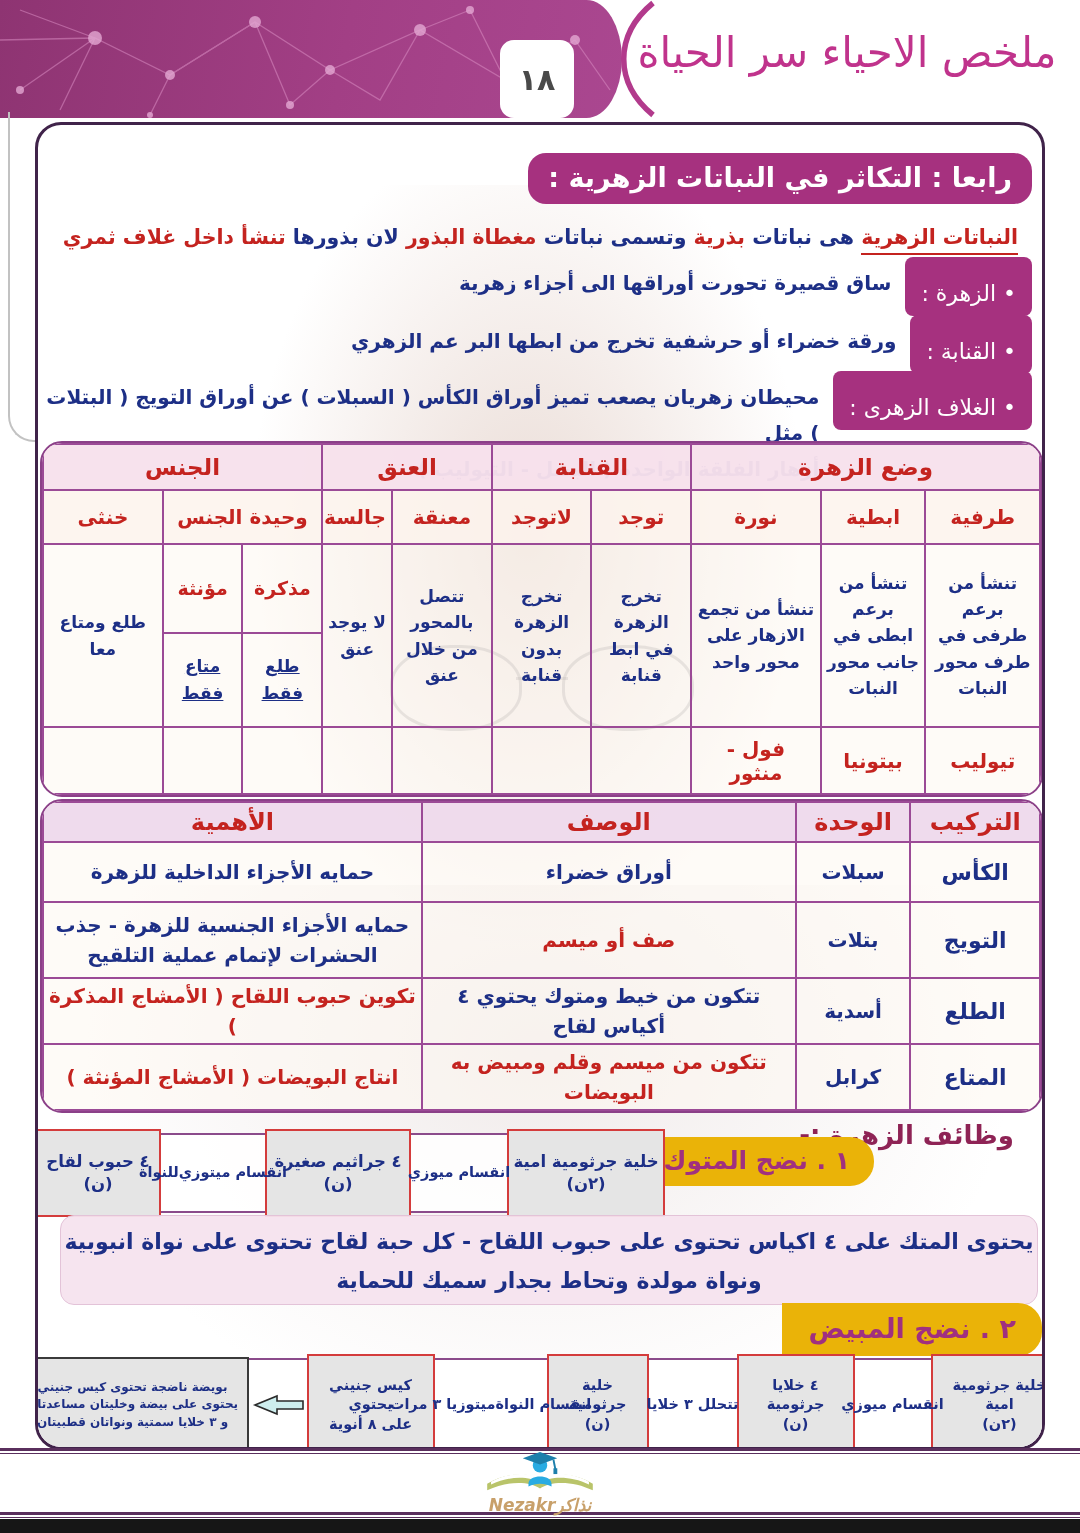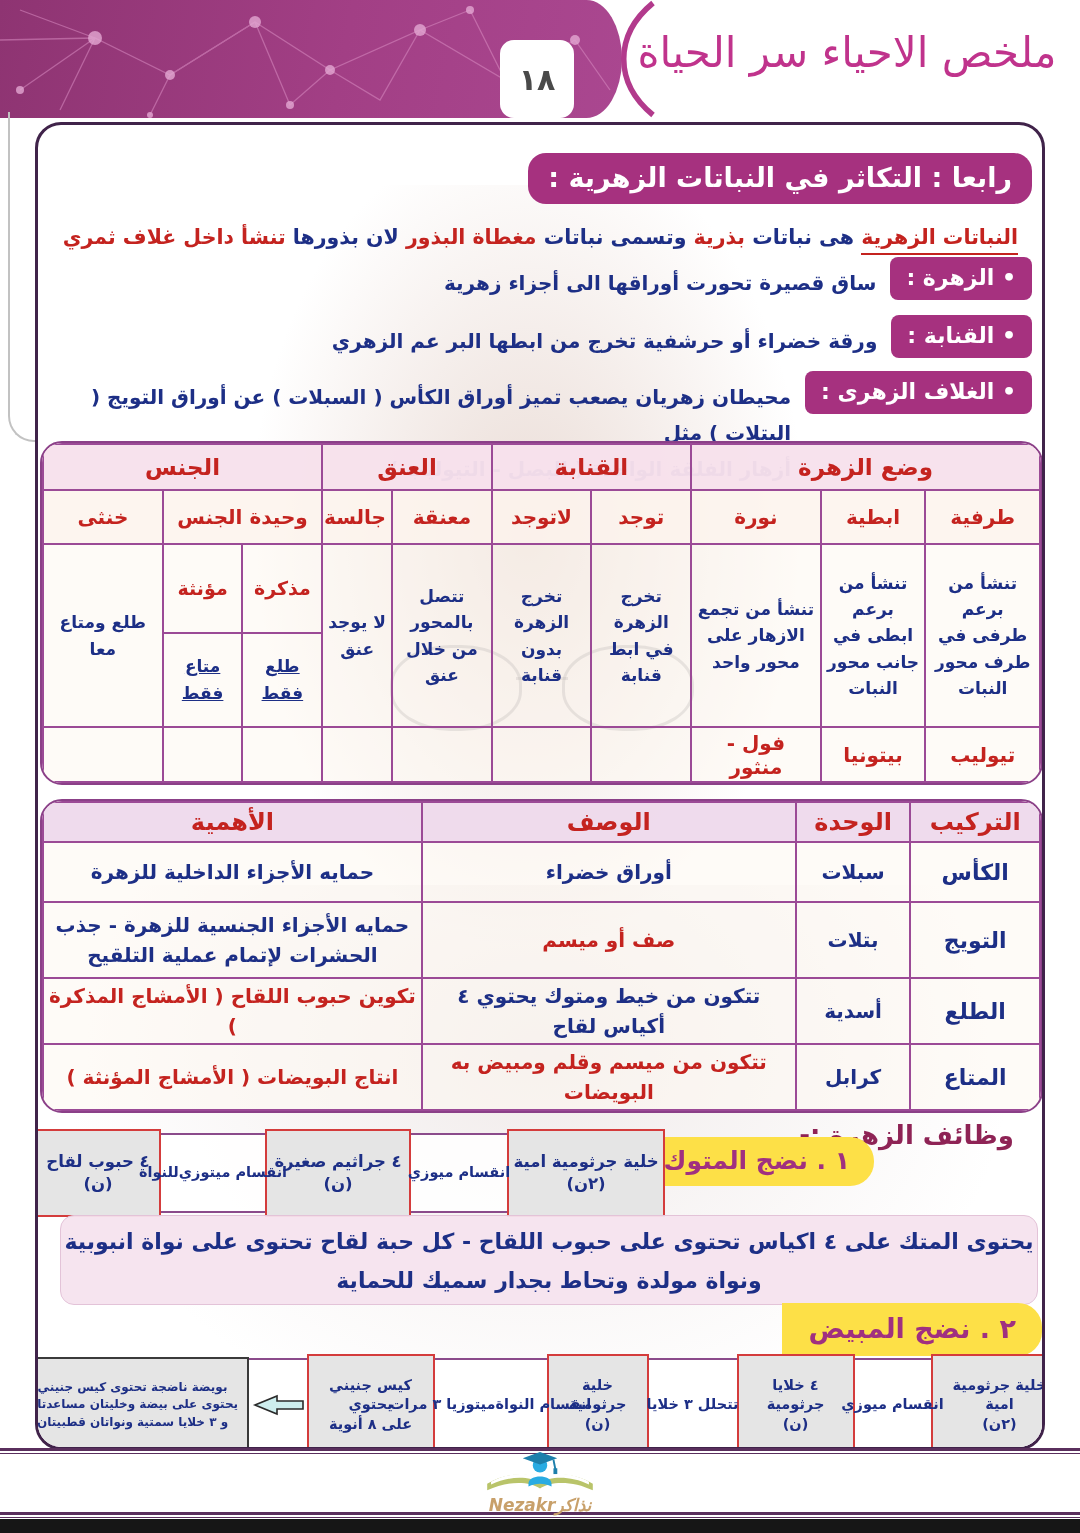--- a/index.html
+++ b/index.html
@@ -51,49 +51,49 @@
   
   .section-pill {
     top:28px; right:10px; background:#a6317f; color:#fff;
     font-size:27px; font-weight:bold; padding:9px 20px 11px; border-radius:18px;
   }
   .intro { top:100px; right:24px; left:14px; text-align:right; font-size:20.5px; font-weight:bold; color:#1d2f86; white-space:nowrap; }
   .intro .t-red { color:#c4231f; }
   .intro .t-term { color:#c4231f; border-bottom:2.5px solid #c4231f; padding-bottom:4px; }
   .bullet-row { right:10px; display:flex; align-items:flex-start; gap:14px; }
   .bullet-pill {
-    flex:0 0 auto; background:#a6317f; color:#fff; font-size:22px; font-weight:bold;
-    padding:8px 16px 10px; border-radius:8px;
+    flex:0 0 auto; background:#a6317f; color:#fff; font-size:22px; font-weight:normal;
+    padding:24px 16px 10px; border-radius:8px;
   }
   .bullet-text { font-size:20px; font-weight:bold; color:#1d2f86; line-height:1.8; padding-top:8px; white-space:pre-line; text-align:right; }
   .b1 { top:132px; } .b2 { top:190px; } .b3 { top:246px; }
   
   .twrap { border:2.5px solid #8b4088; border-radius:22px; overflow:hidden; background:rgba(253,247,240,.55); }
   .t1wrap { left:2px; top:316px; width:1003px; }
   .t2wrap { left:2px; top:674px; width:1003px; }
   table { width:100%; table-layout:fixed; border-collapse:collapse; }
   th, td { border:2px solid #9b4a96; text-align:center; vertical-align:middle; padding:2px 5px; }
   tr.g th { height:46px; background:rgba(246,223,236,.92); color:#c4231f; font-size:23px; font-weight:bold; }
   tr.s th { height:54px; background:rgba(252,243,236,.75); color:#c4231f; font-size:20px; font-weight:bold; }
   tr.b td { height:183px; color:#1d2f86; font-size:17px; font-weight:bold; line-height:1.55; }
-  tr.e td { height:55px; color:#c4231f; font-size:20px; font-weight:bold; }
+  tr.e td { height:67px; color:#c4231f; font-size:20px; font-weight:bold; }
   td.split { padding:0; }
   td.split .sp-top { height:88px; display:flex; align-items:center; justify-content:center;
      border-bottom:2px solid #9b4a96; color:#c4231f; font-size:19px; font-weight:bold; }
   td.split .sp-bot { height:91px; display:flex; align-items:center; justify-content:center;
      color:#1d2f86; font-size:17px; font-weight:bold; text-decoration:underline; }
   .t2 tr.h th { height:40px; background:rgba(238,216,235,.92); color:#c4231f; font-size:24px; font-weight:bold; }
   .t2 td { color:#1d2f86; font-weight:bold; font-size:20px; line-height:1.5; }
   .t2 td.struct { font-size:22px; }
   .t2 tr.r1 td { height:60px; } .t2 tr.r2 td { height:76px; }
   .t2 tr.r3 td { height:60px; } .t2 tr.r4 td { height:56px; }
   .t2 td.red, .red { color:#c4231f !important; }
   
   .func-title { top:995px; right:28px; font-size:26px; font-weight:bold; color:#8e2355; }
-  .step-pill { background:#fde047; color:#a03080; font-size:25px; font-weight:bold; border-radius:24px; padding:9px 24px 11px; }
+  .step-pill { background:#eab308; color:#a03080; font-size:25px; font-weight:bold; border-radius:24px; padding:9px 24px 11px; }
   .p1 { top:1012px; right:168px; }
   .p2 { top:1178px; right:0; border-radius:0 24px 24px 0; padding:10px 26px 12px; font-size:27px; }
   .diagram {
     border:2.5px solid #8b4b8b; border-radius:32px; background:rgba(255,255,255,.85);
     display:flex; align-items:center; justify-content:center; padding:6px 4px;
   }
   .d1 { left:2px; top:1008px; width:620px; height:80px; }
   .d2 { left:2px; top:1233px; width:1005px; height:94px; }
   .fbox {
     background:#e5e5e5; border:2.5px solid #d43c3c; color:#1d2f86; font-weight:bold;

